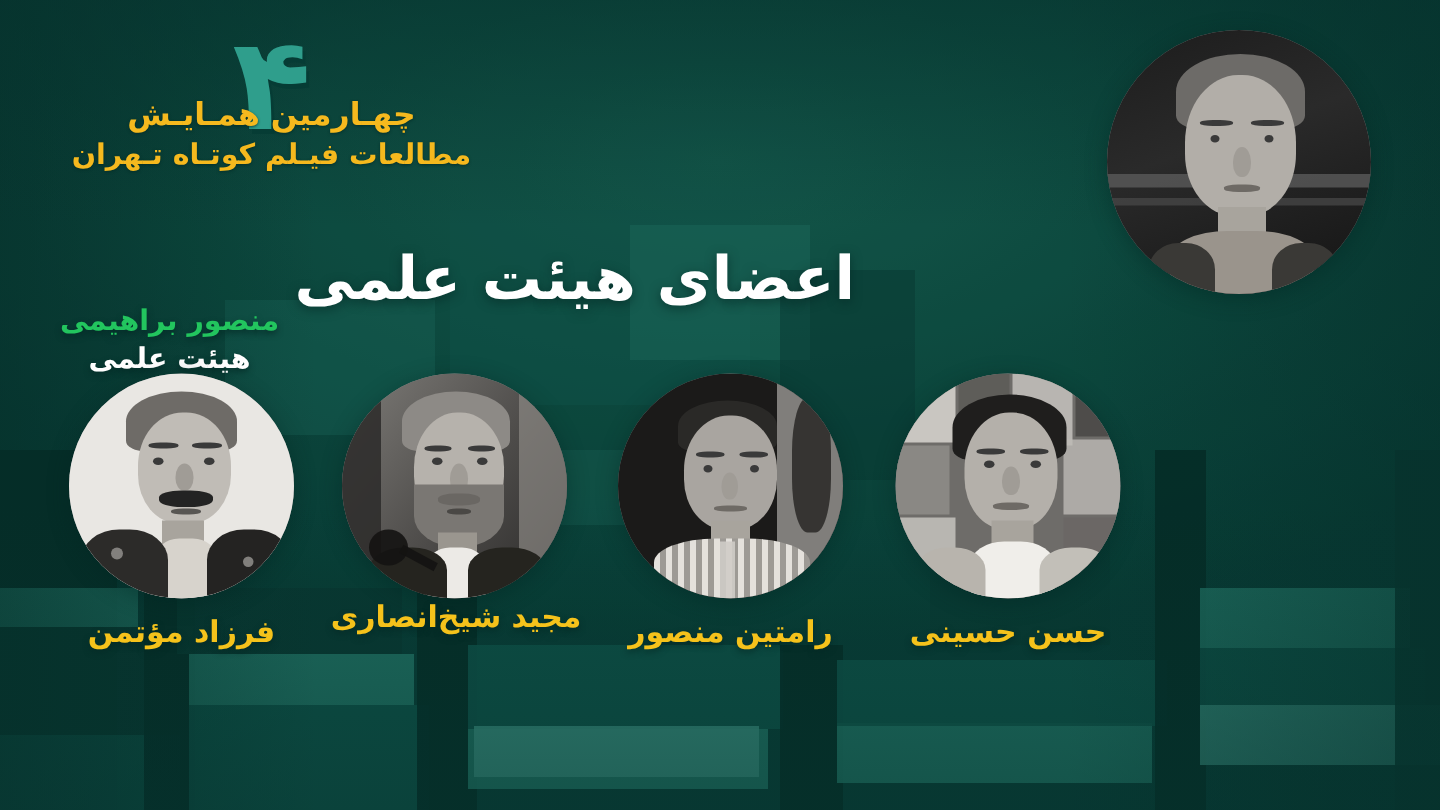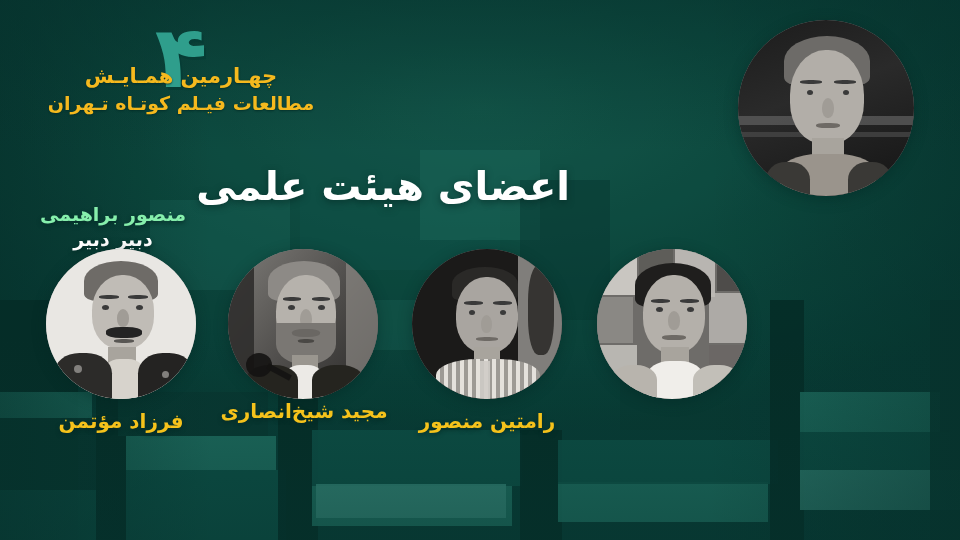--- a/index.html
+++ b/index.html
@@ -146,21 +146,21 @@
   
   #chair-caption {
     position: absolute;
     right: 748px;
     top: 203px;
     width: 198px;
     text-align: center;
     direction: rtl;
   }
   #chair-caption .cname {
-    color: #86efac;
+    color: #22c55e;
     font-size: 19px;
     font-weight: 700;
     text-shadow: 0 2px 4px rgba(4,40,36,.75);
     white-space: nowrap;
   }
   #chair-caption .crole {
     color: #ffffff;
     font-size: 19px;
     font-weight: 700;
     margin-top: 3px;
@@ -239,21 +239,21 @@
       <div class="mouth" style="left:78px; top:103px; width:24px; height:5px;"></div>
       <div class="neck" style="left:74px; top:118px; width:32px; height:22px;"></div>
       <div class="shirt" style="left:42px; top:134px; width:96px; height:46px; background:#9a948c;"></div>
       <div class="torso" style="left:28px; top:142px; width:44px; height:40px; background:#3a3936;"></div>
       <div class="torso" style="left:110px; top:142px; width:44px; height:40px; background:#3a3936;"></div>
     </div>
   </div>
 
   <div id="chair-caption">
     <div class="cname">منصور براهیمی</div>
-    <div class="crole">دبیر دبیر</div>
+    <div class="crole">هیئت علمی</div>
   </div>
 
   <div class="portrait" style="left:597px; top:249px; width:150px; height:150px;">
     <div class="pimg" style="background:#6e6c69;">
 
       <div class="box" style="left:0;  top:0;   width:40px; height:46px; background:#d9d6d1; opacity:.85;"></div>
       <div class="box" style="left:42px;top:0;  width:34px; height:40px; background:#5c5a57; opacity:.85;"></div>
       <div class="box" style="left:78px;top:0;  width:40px; height:48px; background:#cbc8c3; opacity:.8;"></div>
       <div class="box" style="left:120px;top:0; width:30px; height:42px; background:#494745; opacity:.85;"></div>
       <div class="box" style="left:0;  top:48px;width:36px; height:46px; background:#8f8d89; opacity:.85;"></div>
@@ -268,20 +268,21 @@
       <div class="eye" style="left:59px; top:58px; width:7px; height:5px;"></div>
       <div class="eye" style="left:90px; top:58px; width:7px; height:5px;"></div>
       <div class="nose" style="left:71px; top:62px; width:12px; height:19px;"></div>
       <div class="mouth" style="left:65px; top:86px; width:24px; height:5px;"></div>
       <div class="neck" style="left:64px; top:98px; width:28px; height:20px;"></div>
       <div class="shirt" style="left:50px; top:112px; width:56px; height:38px; background:#f0eeea;"></div>
       <div class="torso" style="left:14px; top:116px; width:46px; height:34px; background:#b8b4ad;"></div>
       <div class="torso" style="left:96px; top:116px; width:48px; height:34px; background:#c2bfb8;"></div>
     </div>
   </div>
+  <div class="caption" style="left:597px; top:409px; width:150px;">حسن حسینی</div>
 
   <div class="portrait" style="left:412px; top:249px; width:150px; height:150px;">
     <div class="pimg" style="background:#1b1a19;">
       <div class="box" style="left:106px; top:0; width:44px; height:150px; background:#8c8a86; opacity:.9;"></div>
       <div class="box darkest" style="left:116px; top:16px; width:26px; height:90px; background:#2d2c2a; border-radius:40%;"></div>
       <div class="hair" style="left:40px; top:18px; width:66px; height:34px; background:#2a2927;"></div>
       <div class="face" style="left:44px; top:28px; width:62px; height:76px; background:#a9a5a0;"></div>
       <div class="brow" style="left:52px; top:52px; width:19px; height:4px;"></div>
       <div class="brow" style="left:81px; top:52px; width:19px; height:4px;"></div>
       <div class="glasses">

